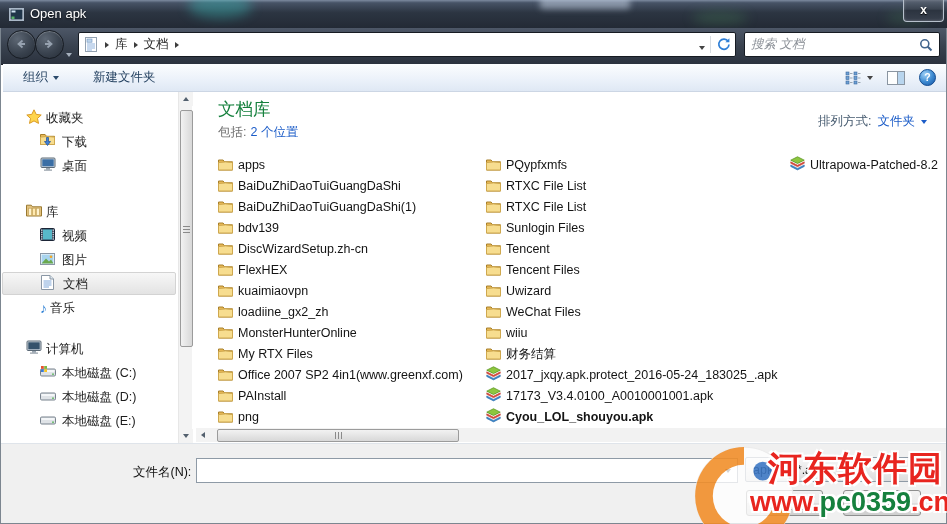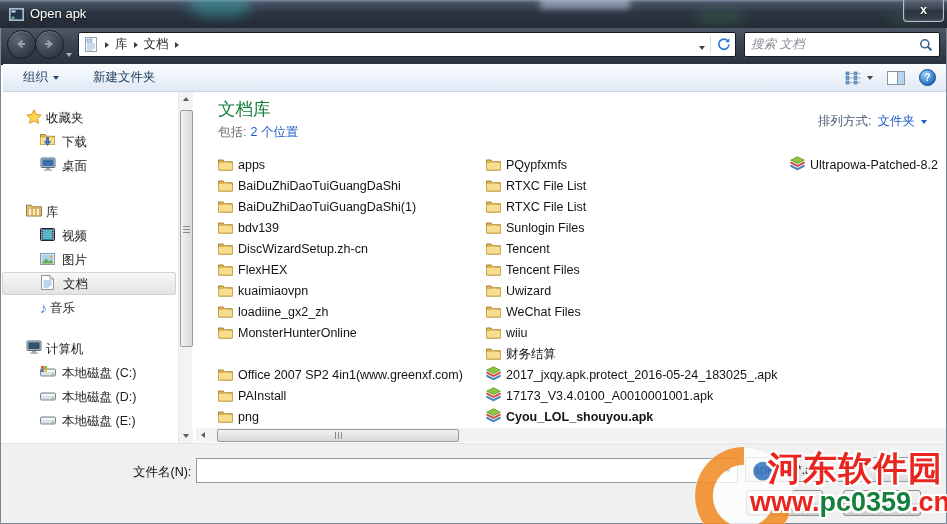--- a/index.html
+++ b/index.html
@@ -396,20 +396,24 @@
                 <path d="M.5 4.6 Q7.5 3.2 14.5 4.6 V12 H.5z" fill="#f7dd8f" stroke="#cfa84e"></path>
               </svg></span><span class="f-name">kuaimiaovpn</span></div>
           <div class="file-item" style="left: 26px; top: 147px;"><span class="f-ic"><svg width="15" height="13" viewBox="0 0 15 13">
                 <path d="M.5 2 h4.6 l1.4 1.8 h8 V12 H.5z" fill="#e9b955" stroke="#a8802c"></path>
                 <path d="M.5 4.6 Q7.5 3.2 14.5 4.6 V12 H.5z" fill="#f7dd8f" stroke="#cfa84e"></path>
               </svg></span><span class="f-name">loadiine_gx2_zh</span></div>
           <div class="file-item" style="left: 26px; top: 168px;"><span class="f-ic"><svg width="15" height="13" viewBox="0 0 15 13">
                 <path d="M.5 2 h4.6 l1.4 1.8 h8 V12 H.5z" fill="#e9b955" stroke="#a8802c"></path>
                 <path d="M.5 4.6 Q7.5 3.2 14.5 4.6 V12 H.5z" fill="#f7dd8f" stroke="#cfa84e"></path>
               </svg></span><span class="f-name">MonsterHunterOnline</span></div>
+          <div class="file-item" style="left: 26px; top: 189px;"><span class="f-ic"><svg width="15" height="13" viewBox="0 0 15 13">
+                <path d="M.5 2 h4.6 l1.4 1.8 h8 V12 H.5z" fill="#e9b955" stroke="#a8802c"></path>
+                <path d="M.5 4.6 Q7.5 3.2 14.5 4.6 V12 H.5z" fill="#f7dd8f" stroke="#cfa84e"></path>
+              </svg></span><span class="f-name">My RTX Files</span></div>
           <div class="file-item" style="left: 26px; top: 210px;"><span class="f-ic"><svg width="15" height="13" viewBox="0 0 15 13">
                 <path d="M.5 2 h4.6 l1.4 1.8 h8 V12 H.5z" fill="#e9b955" stroke="#a8802c"></path>
                 <path d="M.5 4.6 Q7.5 3.2 14.5 4.6 V12 H.5z" fill="#f7dd8f" stroke="#cfa84e"></path>
               </svg></span><span class="f-name">Office 2007 SP2 4in1(www.greenxf.com)</span></div>
           <div class="file-item" style="left: 26px; top: 231px;"><span class="f-ic"><svg width="15" height="13" viewBox="0 0 15 13">
                 <path d="M.5 2 h4.6 l1.4 1.8 h8 V12 H.5z" fill="#e9b955" stroke="#a8802c"></path>
                 <path d="M.5 4.6 Q7.5 3.2 14.5 4.6 V12 H.5z" fill="#f7dd8f" stroke="#cfa84e"></path>
               </svg></span><span class="f-name">PAInstall</span></div>
           <div class="file-item" style="left: 26px; top: 252px;"><span class="f-ic"><svg width="15" height="13" viewBox="0 0 15 13">
                 <path d="M.5 2 h4.6 l1.4 1.8 h8 V12 H.5z" fill="#e9b955" stroke="#a8802c"></path>

